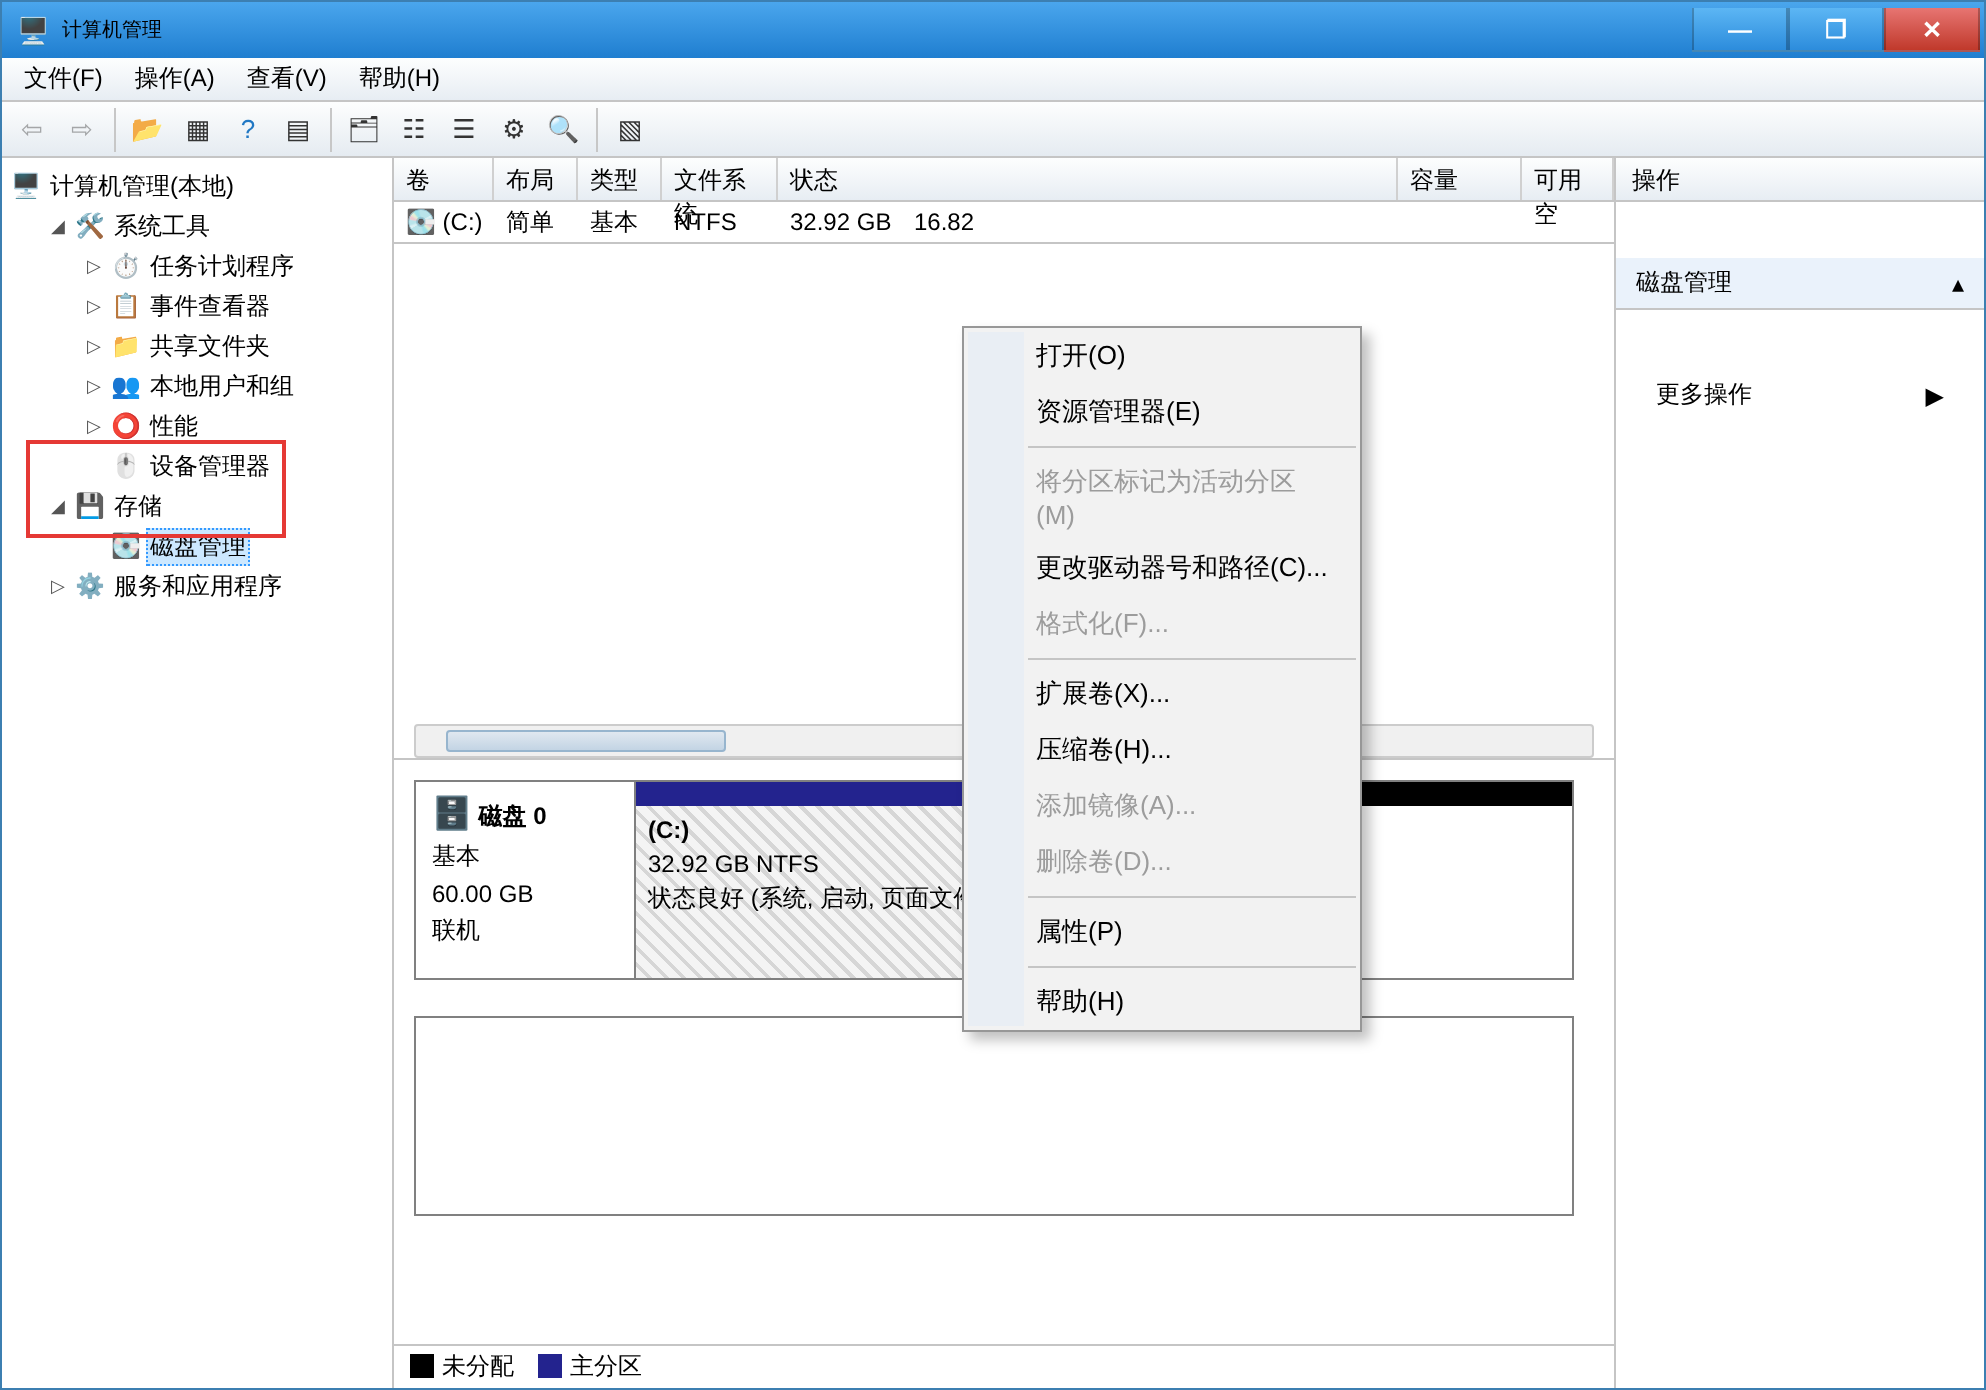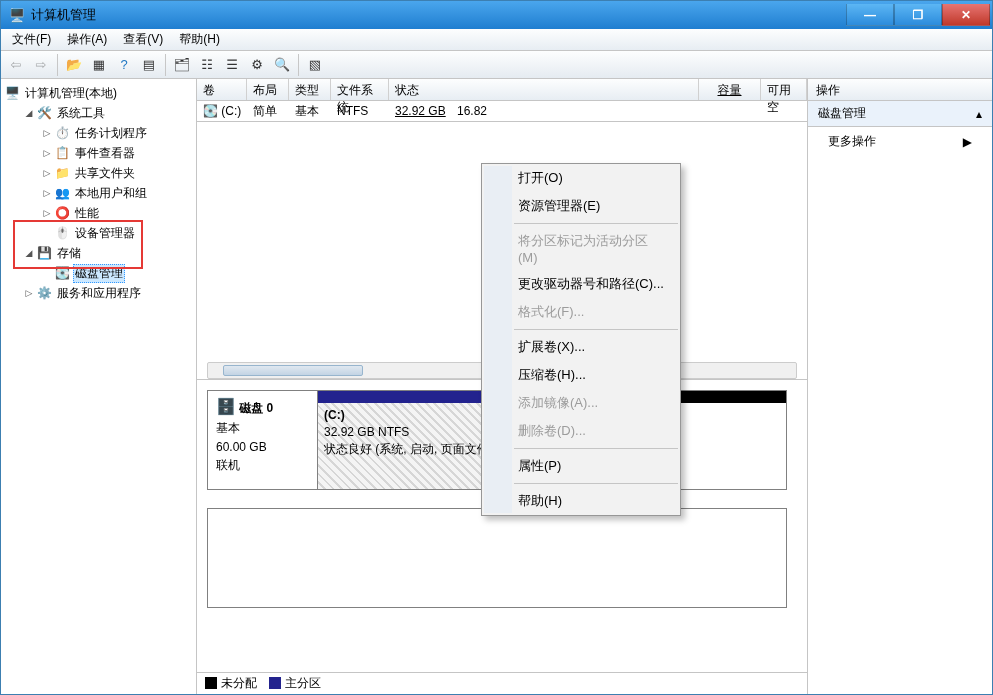--- a/index.html
+++ b/index.html
@@ -1,19 +1,19 @@
 <!DOCTYPE html>
 <html><head>
 <meta charset="utf-8">
 <style>
   * { box-sizing: border-box; margin: 0; padding: 0; }
   body { font-family: "Microsoft YaHei", "Segoe UI", Tahoma, sans-serif; font-size: 12px; background: #fff; overflow: hidden; }
   .window { width: 993px; height: 695px; display: flex; flex-direction: column; border: 1px solid #3c7fb1; position: relative; }
   .titlebar { height: 28px; background: linear-gradient(to bottom, #4aa6ed, #1f7ed0); display: flex; align-items: center; padding: 0 2px 0 8px; color: #000; }
-  .titlebar .title-text { flex: 1; font-size: 13px; }
+  .titlebar .title-text { flex: 1; font-size: 10px; }
   .titlebar .title-icon { width: 16px; height: 16px; margin-right: 6px; display: flex; align-items: center; justify-content: center; font-size: 13px;}
   .win-btns { display: flex; gap: 0; }
   .win-btn { width: 48px; height: 22px; border: 1px solid rgba(0,0,0,.25); border-top: none; display: flex; align-items: center; justify-content: center; font-size: 12px; color: #fff; font-weight: bold; }
   .win-btn.min, .win-btn.max { background: linear-gradient(to bottom,#5cb6f4,#2c8cdc); }
   .win-btn.close { background: linear-gradient(to bottom,#e77572,#c0392b); width: 48px;}
   .menubar { height: 22px; background: linear-gradient(to bottom,#fdfefe,#e7edf3); border-bottom: 1px solid #c5c5c5; display: flex; align-items: center; padding-left: 4px; gap: 2px; }
   .menubar .menu-item { padding: 2px 7px; cursor: default; }
   .toolbar { height: 28px; background: linear-gradient(to bottom,#fdfefe,#e5ebf1); border-bottom: 1px solid #c5c5c5; display: flex; align-items: center; padding-left: 4px; gap: 3px; }
   .tool-btn { width: 22px; height: 22px; display: flex; align-items: center; justify-content: center; border: 1px solid transparent; border-radius: 2px; font-size: 13px; color: #333; }
   .tool-btn.disabled { opacity: .4; }
@@ -35,21 +35,21 @@
   .vol-header, .vol-row { display: flex; }
   .vol-header { background: linear-gradient(to bottom,#fdfefe,#e7edf3); height: 22px; border-bottom: 1px solid #c5c5c5; }
   .vol-header .cell { border-right: 1px solid #d0d0d0; padding: 3px 6px; }
   .vol-row { height: 20px; align-items: center; }
   .vol-row .cell { padding: 2px 6px; white-space: nowrap; overflow: hidden; }
   .cell.c-vol { width: 50px; }
   .cell.c-layout { width: 42px; }
   .cell.c-type { width: 42px; }
   .cell.c-fs { width: 58px; }
   .cell.c-status { flex: 1; }
-  .cell.c-cap { width: 62px; text-align: center; text-decoration: underline; }
+  .cell.c-cap { width: 62px; text-align: left; }
   .cell.c-free { width: 46px; text-align: left; }
 
   .middle-fill { flex: 1; background: #fff; position: relative; }
   .scrollbar-fake { position: absolute; bottom: 0; left: 10px; right: 10px; height: 17px; background: #f0f0f0; border: 1px solid #ccc; border-radius:2px;}
   .scrollbar-fake .thumb { position:absolute; left:15px; top:2px; bottom:2px; width:140px; background:linear-gradient(to bottom,#e0e8f0,#c3d4e4); border:1px solid #97b5ce; border-radius:2px;}
 
   .disk-area { height: 315px; border-top: 1px solid #c5c5c5; background: #fff; overflow: hidden; display:flex; flex-direction:column;}
   .disk-rows { flex:1; overflow:auto; padding: 10px 20px 0 10px; display:flex; flex-direction:column; gap:18px;}
   .disk-row { display: flex; border: 1px solid #808080; height: 100px; }
   .disk-label { width: 110px; background: #fff; border-right: 1px solid #808080; padding: 6px 8px; display:flex; flex-direction:column; gap:3px; font-size:12px;}
@@ -58,21 +58,21 @@
   .part:last-child { border-right:none;}
   .part .part-header { height: 12px; }
   .part .part-body { flex:1; padding: 4px 6px; font-size:12px; line-height:1.4; }
   .part.hatched .part-body { background: repeating-linear-gradient(45deg,#f4f4f4,#f4f4f4 4px,#d6d6d6 4px,#d6d6d6 6px); }
   .part.primary .part-header { background:#23238e; }
   .part.unalloc .part-header { background:#000; }
   .legend { height: 22px; border-top: 1px solid #c5c5c5; display:flex; align-items:center; gap:12px; padding-left:8px; font-size:12px;}
   .legend .swatch { width:12px; height:12px; display:inline-block; margin-right:4px; vertical-align:-2px;}
   .sw-black { background:#000;} .sw-blue { background:#23238e;}
 
-  .actions-panel { width: 184px; background: #fff; display:flex; flex-direction:column;}
+  .actions-panel { width: 184px; background: #fff; display:flex; flex-direction:column;gap:28px;}
   .actions-header { height: 22px; background: linear-gradient(to bottom,#fdfefe,#e7edf3); border-bottom: 1px solid #c5c5c5; padding: 3px 8px; font-weight: normal;}
   .action-group { background:#eaf2fb; border-bottom:1px solid #c5c5c5; padding:4px 10px; display:flex; align-items:center; justify-content:space-between;}
   .action-item { padding: 6px 20px; display:flex; justify-content:space-between; align-items:center;}
 
   .context-menu { position: absolute; left: 480px; top: 162px; width: 200px; background: #f2f2f2; border: 1px solid #979797; box-shadow: 4px 4px 6px rgba(0,0,0,.25); padding: 0; z-index: 100; }
   .context-menu .cm-strip { position:absolute; left:2px; top:2px; bottom:2px; width:28px; background:#e9eef4;}
   .context-menu .cm-item { position:relative; padding: 5px 14px 5px 36px; font-size: 13px; cursor: default; }
   .context-menu .cm-item.disabled { color: #9c9c9c; }
   .context-menu .cm-sep { height: 1px; background: #c5c5c5; margin: 3px 2px 3px 32px; }
 </style>

